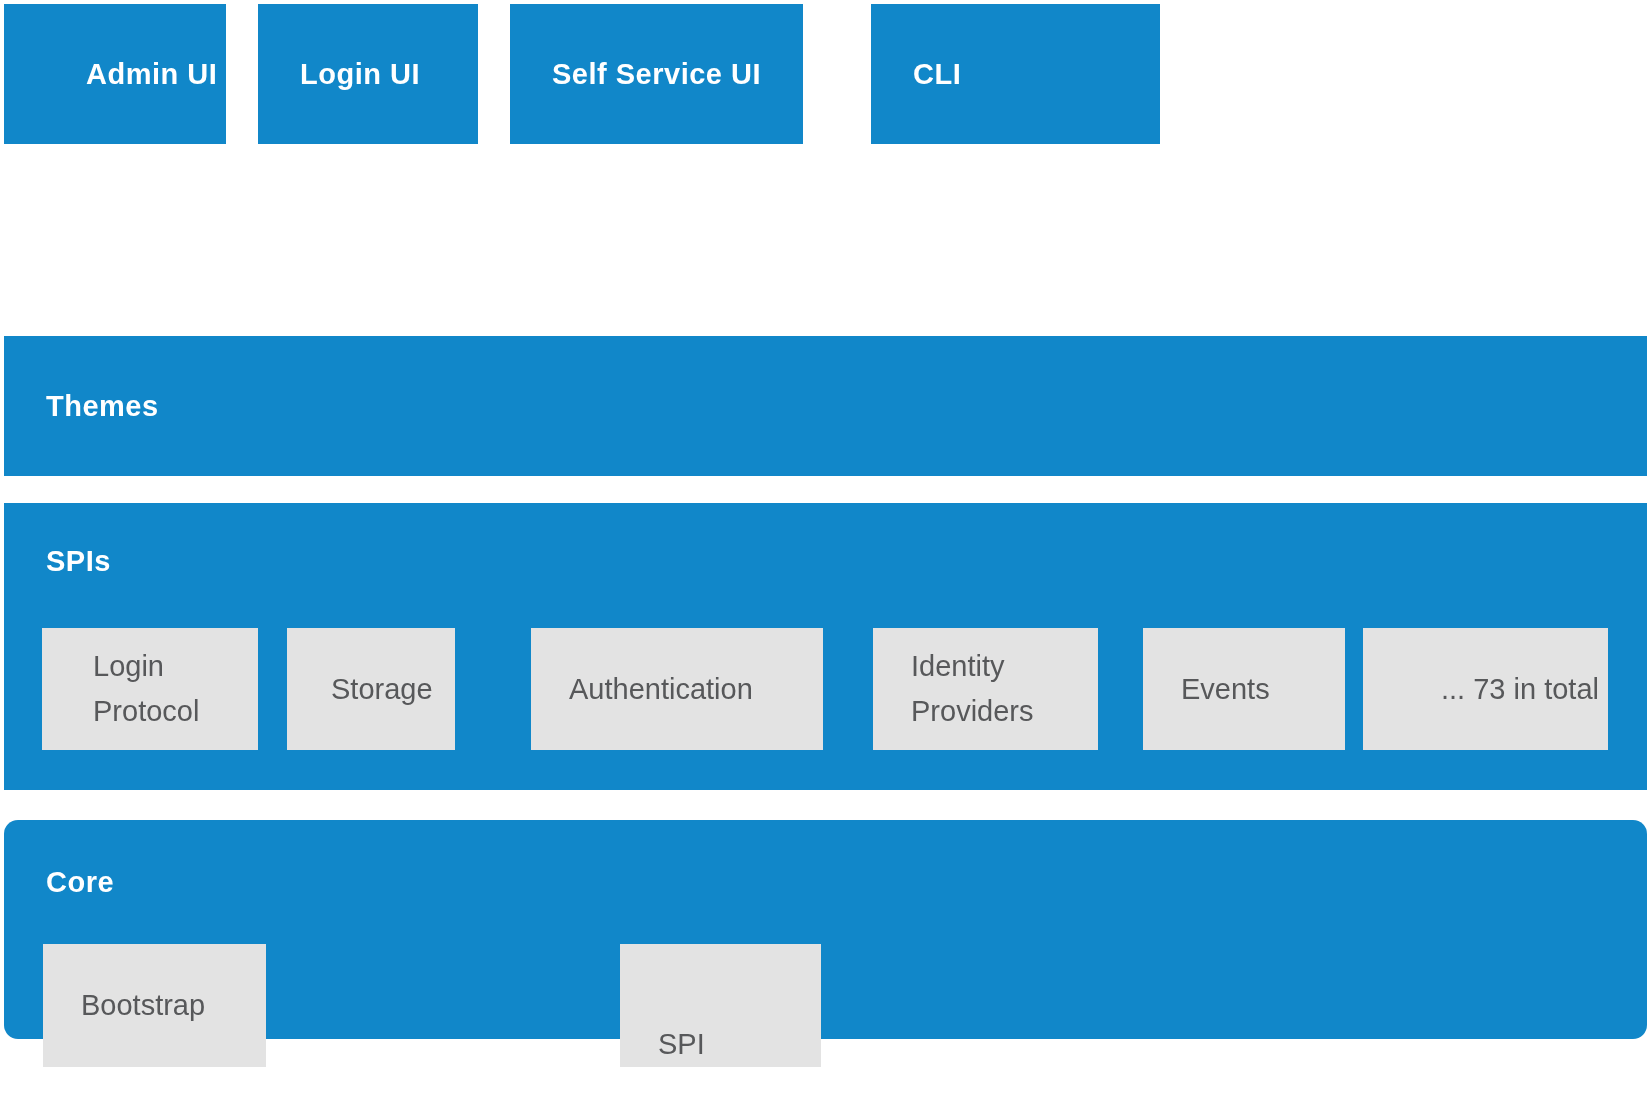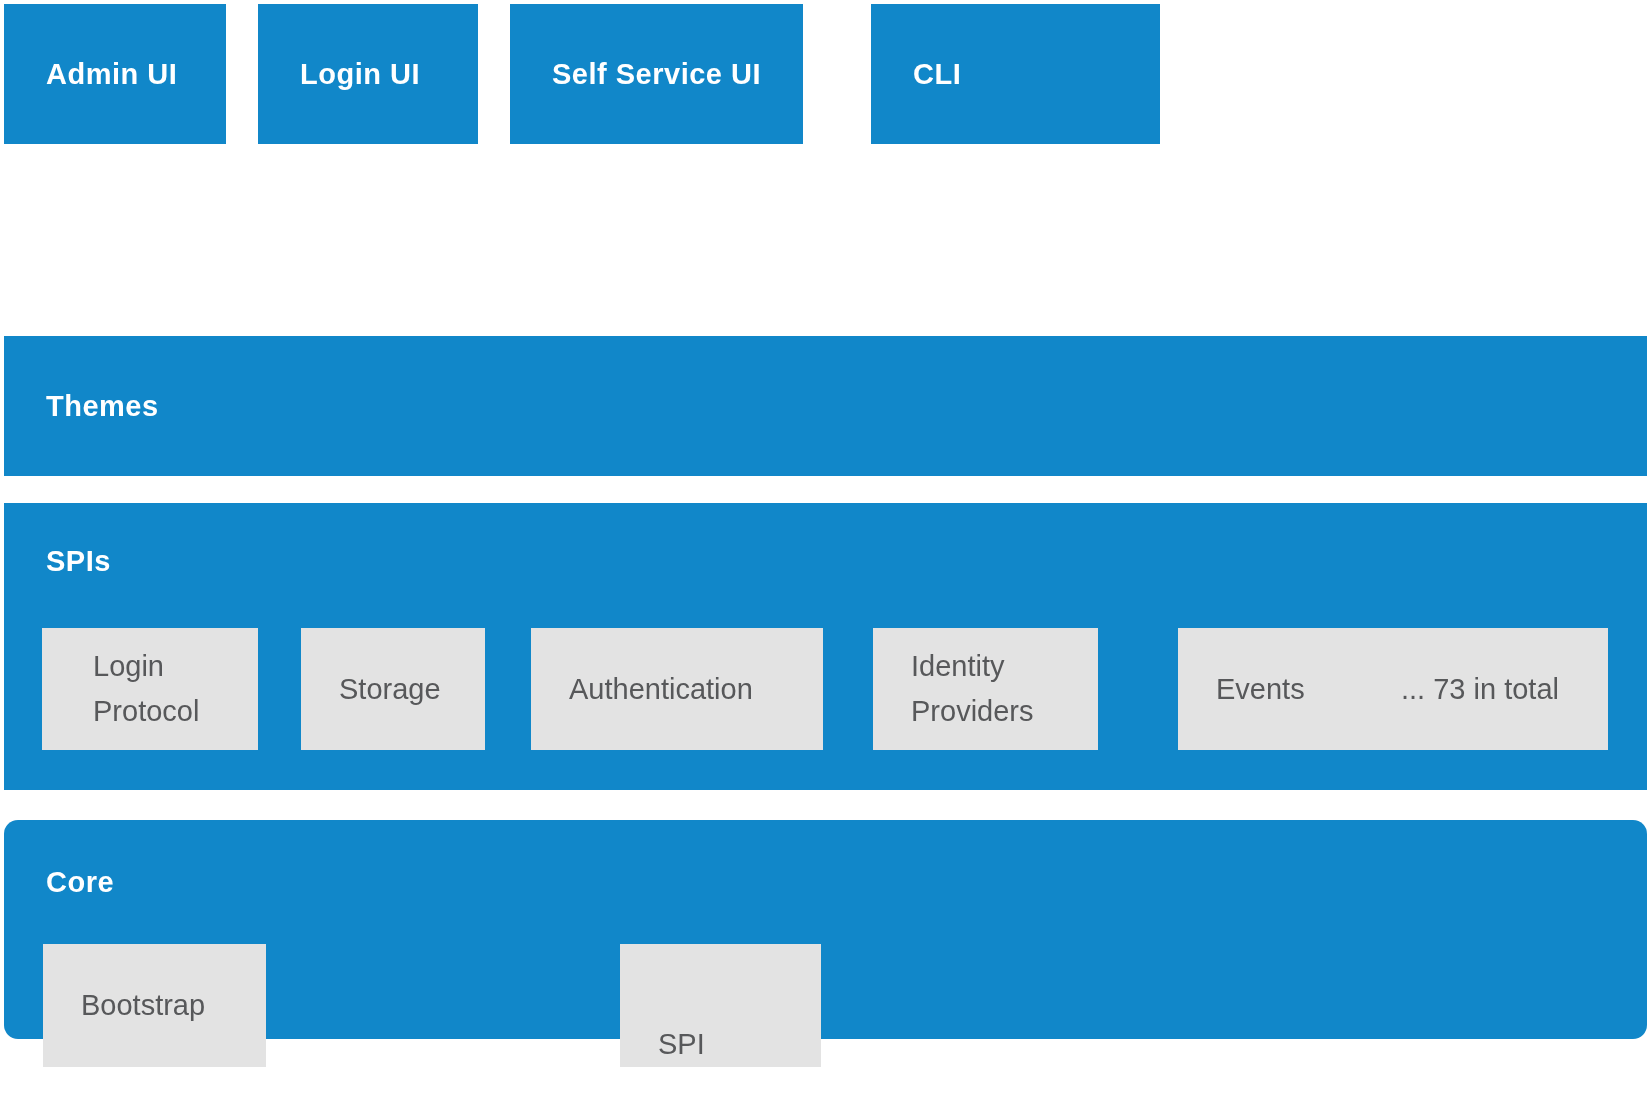--- a/index.html
+++ b/index.html
@@ -24,21 +24,21 @@
     background:var(--primary-blue);
     display:flex;align-items:center;
     color:var(--label-text);
   }
   .blue .lbl{
     font-size:29px;font-weight:bold;letter-spacing:0.5px;
     padding-left:42px;white-space:nowrap;
   }
 
   
-  .box-admin{left:4px;top:4px;width:222px;height:140px;}
+  .box-admin{left:4px;top:4px;width:222px;height:140px;padding-left:40px;}
   .box-login{left:258px;top:4px;width:220px;height:140px;}
   .box-self{left:510px;top:4px;width:293px;height:140px;}
   .box-cli{left:871px;top:4px;width:289px;height:140px;}
 
   
   .bar{left:4px;width:1643px;}
   .bar-rest{top:172px;height:138px;}
   .bar-themes{top:336px;height:140px;}
   .bar-spis{top:503px;height:287px;display:block;}
   .bar-core{top:820px;height:219px;display:block;border-radius:14px;}
@@ -61,25 +61,25 @@
   }
   .module .mlbl{
     font-size:29px;font-weight:normal;
     padding-left:38px;line-height:45px;
   }
   .bar-spis .module{top:125px;height:122px;}
   .bar-core .module{top:124px;height:123px;}
 
   
   .m-login-protocol{left:38px;width:216px;}
-  .m-storage{left:297px;width:184px;}
+  .m-storage{left:283px;width:168px;padding-left:6px;}
   .m-authentication{left:527px;width:292px;}
   .m-identity{left:869px;width:225px;}
-  .m-events{left:1139px;width:187px;margin-left:35px;}
-  .m-total{left:1359px;width:245px;}
+  .m-events{left:1139px;width:202px;}
+  .m-total{left:1359px;width:245px;padding-left:40px;}
 
   
   .m-bootstrap{left:39px;width:223px;}
   .m-configuration{left:300px;width:280px;}
   .m-spi{left:616px;width:201px;align-items:flex-end;}
 
   
   .m-login-protocol .mlbl{max-width:150px;margin-left:13px;}
   .m-identity .mlbl{max-width:170px;}
 </style>

